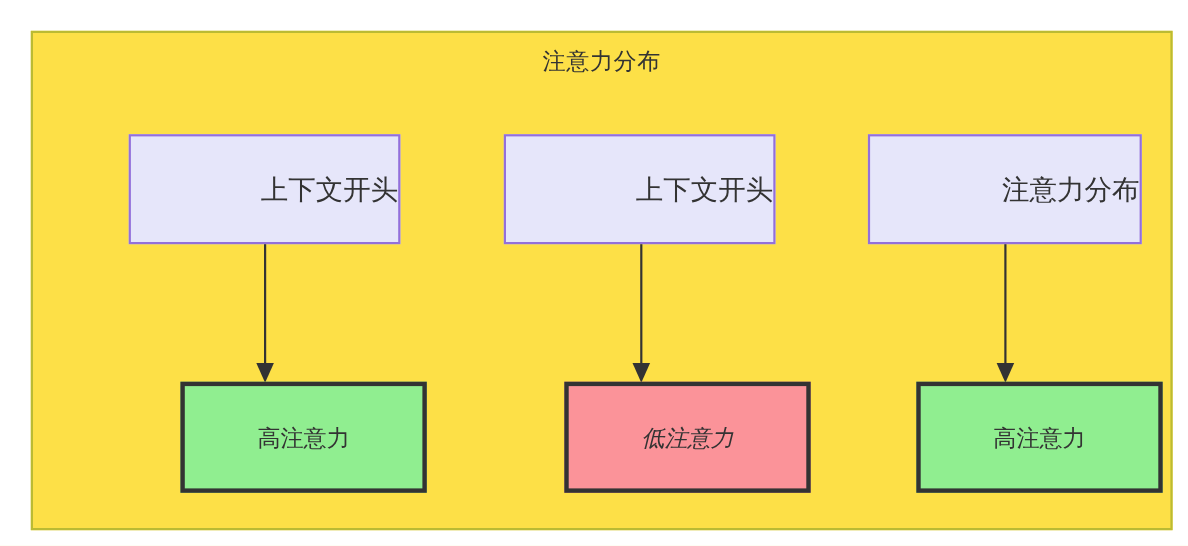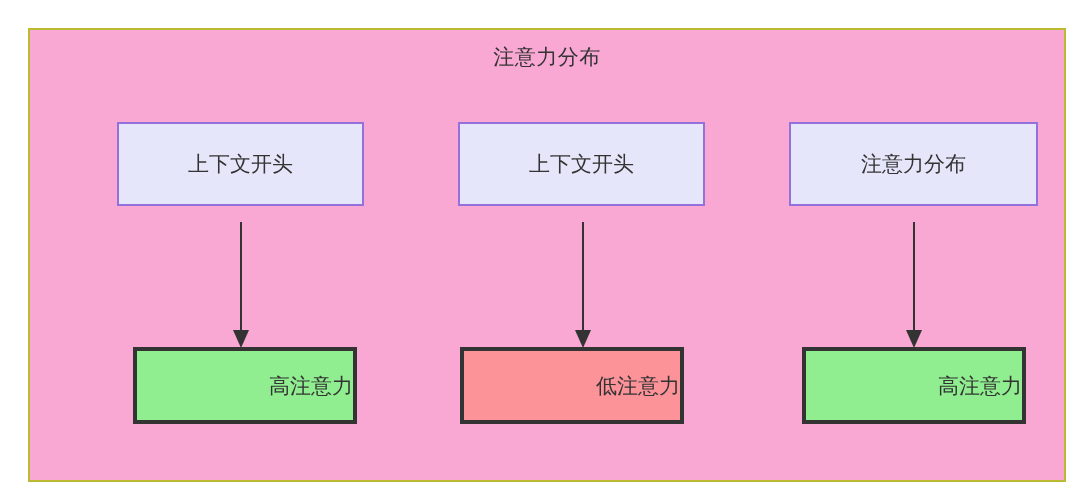--- a/index.html
+++ b/index.html
@@ -21,21 +21,21 @@
     background: #ffffff;
   }
 
   
   .subgraph {
     position: absolute;
     left: 28px;
     top: 28px;
     width: 1038px;
     height: 454px;
-    background: #f9a8d4;
+    background: #fde047;
     border: 2px solid #bbbb33;
     box-sizing: border-box;
   }
 
   .subgraph-title {
     position: absolute;
     top: 14px;
     left: 0;
     width: 100%;
     text-align: center;
@@ -43,50 +43,51 @@
     color: #333333;
     letter-spacing: 0.5px;
     line-height: 1.2;
   }
 
   
   .node-top {
     position: absolute;
     top: 92px;
     width: 247px;
-    height: 84px;
+    height: 100px;
     background: #e6e6fa;
     border: 2px solid #9370db;
     box-sizing: border-box;
     display: flex;
     align-items: center;
-    justify-content: center;
-    font-size: 21px;
+    justify-content: flex-end;
+    font-size: 25px;
     color: #333333;
   }
   .node-top.col1 { left: 87px; }
   .node-top.col2 { left: 428px; }
   .node-top.col3 { left: 759px; width: 249px; }
 
   
   .node-bottom {
     position: absolute;
     top: 317px;
     width: 224px;
-    height: 77px;
+    height: 101px;
     border: 4px solid #333333;
     box-sizing: border-box;
     display: flex;
     align-items: center;
-    justify-content: flex-end;
+    justify-content: center;
     font-size: 21px;
     color: #333333;
+    margin-left: 31px;
   }
   .node-bottom.col1 { left: 103px; background: #90ee90; }
-  .node-bottom.col2 { left: 430px; background: #fb9399; }
+  .node-bottom.col2 { left: 452px; background: #fb9399; font-style: italic; }
   .node-bottom.col3 { left: 772px; background: #90ee90; }
 
   
   .connector {
     position: absolute;
     top: 192px;
     width: 18px;
     height: 126px;
   }
   .connector.col1 { left: 202px; }

